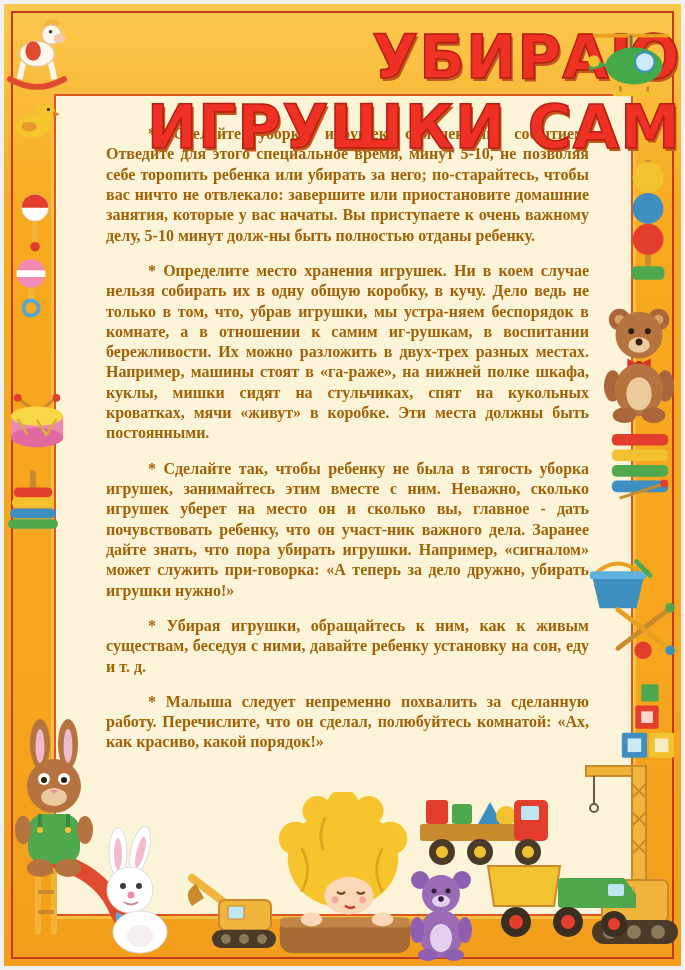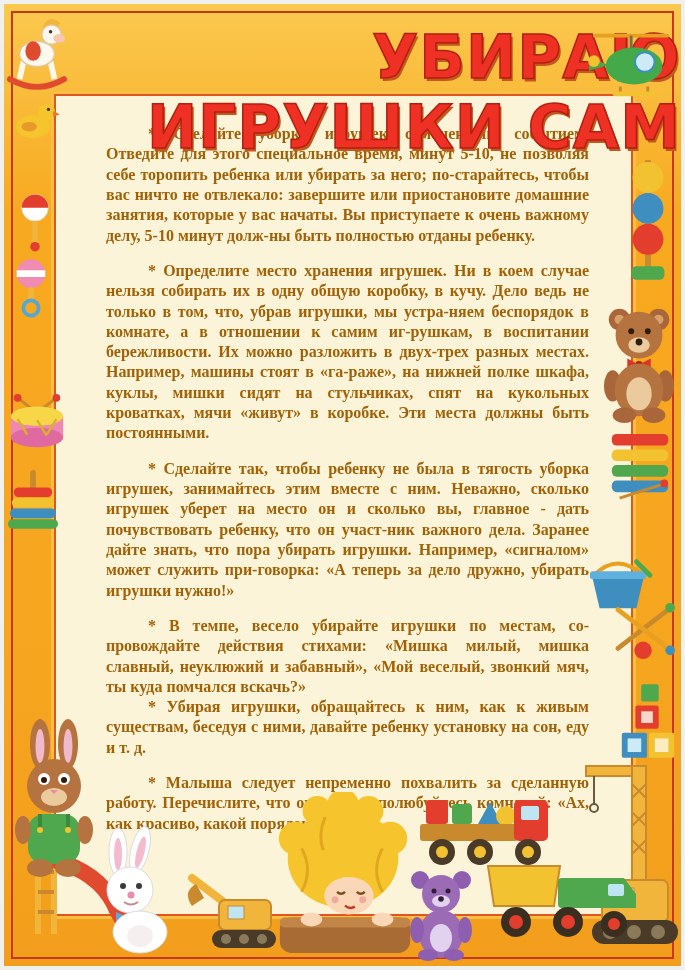--- a/index.html
+++ b/index.html
@@ -37,21 +37,20 @@
 <div class="poster">
   <div class="outer-line"></div>
 
   <h1 class="title">УБИРАЮ ИГРУШКИ САМ</h1>
 
   <div class="panel">
     <div class="content">
       <p class="para">* Сделайте уборку игрушек самоценным событием. Отведите для этого специальное время, минут 5-10, не позволяя себе торопить ребенка или убирать за него; по-старайтесь, чтобы вас ничто не отвлекало: завершите или приостановите домашние занятия, которые у вас начаты. Вы приступаете к очень важному делу, 5-10 минут долж-ны быть полностью отданы ребенку.</p>
       <p class="para">* Определите место хранения игрушек. Ни в коем случае нельзя собирать их в одну общую коробку, в кучу. Дело ведь не только в том, что, убрав игрушки, мы устра-няем беспорядок в комнате, а в отношении к самим иг-рушкам, в воспитании бережливости. Их можно разложить в двух-трех разных местах. Например, машины стоят в «га-раже», на нижней полке шкафа, куклы, мишки сидят на стульчиках, спят на кукольных кроватках, мячи «живут» в коробке. Эти места должны быть постоянными.</p>
       <p class="para">* Сделайте так, чтобы ребенку не была в тягость уборка игрушек, занимайтесь этим вместе с ним. Неважно, сколько игрушек уберет на место он и сколько вы, главное - дать почувствовать ребенку, что он участ-ник важного дела. Заранее дайте знать, что пора убирать игрушки. Например, «сигналом» может служить при-говорка: «А теперь за дело дружно, убирать игрушки нужно!»</p>
-      <p class="para tight">* В темпе, весело убирайте игрушки по местам, со-провождайте действия стихами: «Мишка милый, мишка славный, неуклюжий и забавный», «Мой веселый, звонкий мяч, ты куда помчался вскачь?»</p>
       <p class="para">* Убирая игрушки, обращайтесь к ним, как к живым существам, беседуя с ними, давайте ребенку установку на сон, еду и т. д.</p>
       <p class="para">* Малыша следует непременно похвалить за сделанную работу. Перечислите, что он сделал, полюбуйтесь комнатой: «Ах, как красиво, какой порядок!»</p>
     </div>
   </div>
 
   <div class="deco" style="left:2px;top:6px;width:62px;height:84px">
     <svg viewBox="0 0 64 84">
       <path d="M4 70 Q32 86 60 70" stroke="#E04A2F" stroke-width="6" fill="none" stroke-linecap="round"></path>
       <path d="M18 52 L14 70 M46 52 L50 70" stroke="#FDF8EE" stroke-width="6"></path>
       <ellipse cx="32" cy="44" rx="18" ry="13" fill="#FDF8EE" stroke="#E3C79B" stroke-width="1.5"></ellipse>

